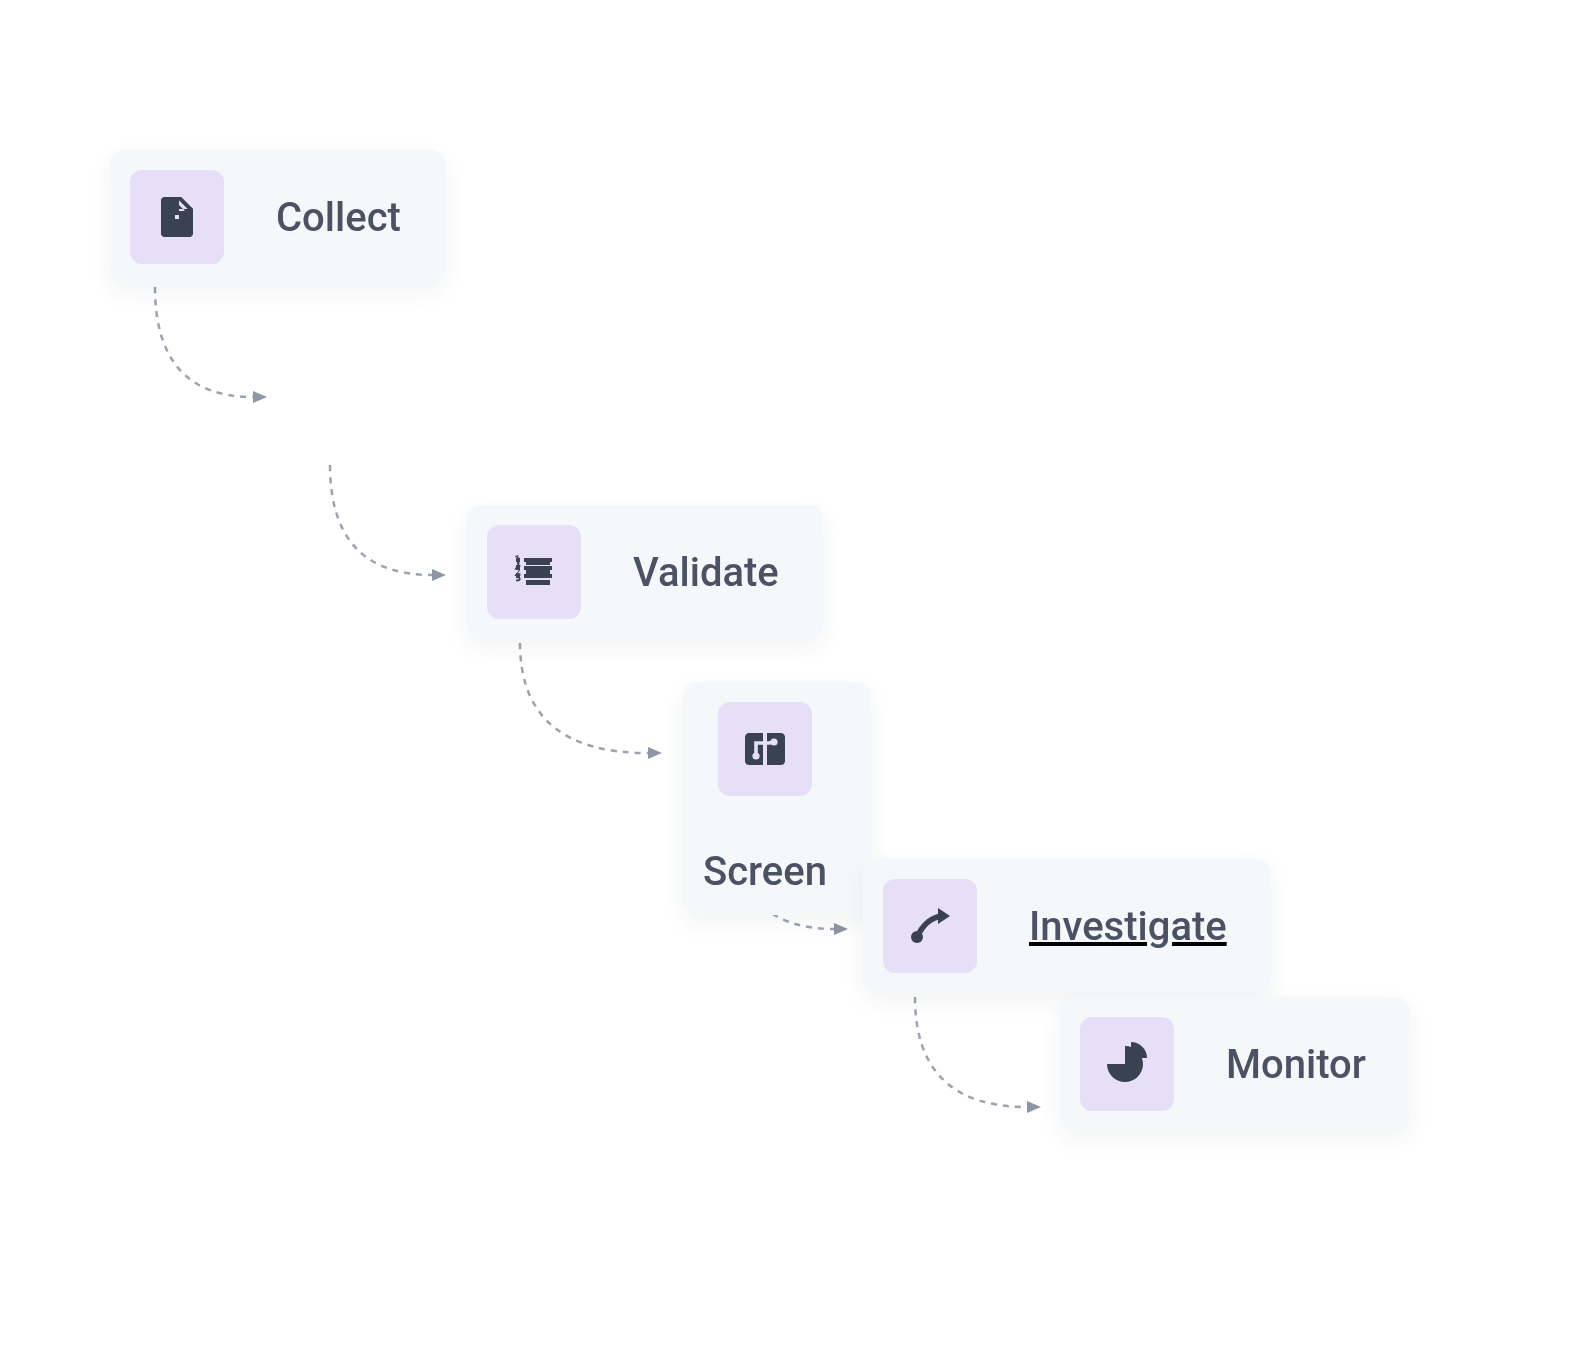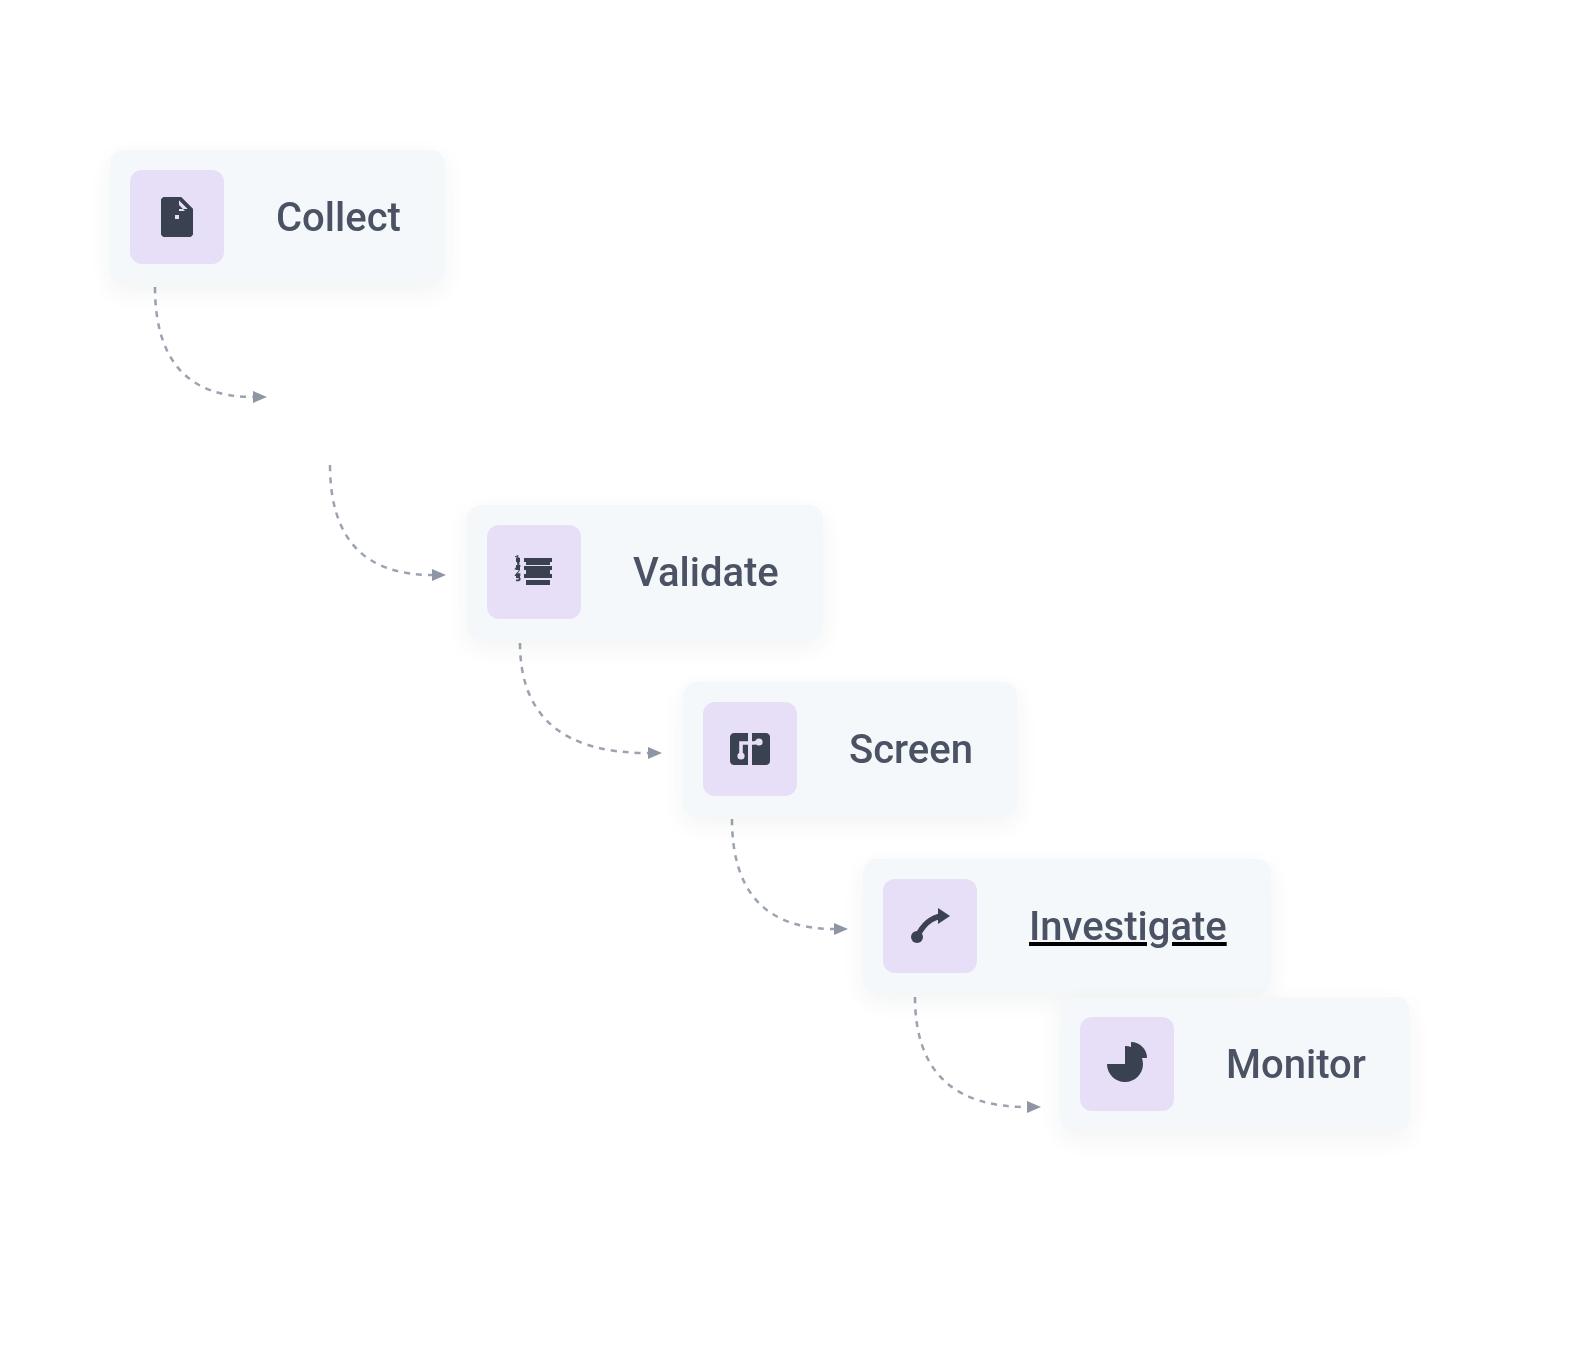--- a/index.html
+++ b/index.html
@@ -62,21 +62,21 @@
       stroke-width: 2.5;
       stroke-dasharray: 6 6;
     }
     .connector .arrowhead {
       fill: #8e95a3;
     }
     
     .s0 { top: 150px; left: 110px; }
     .s1 { top: 327px; left: 289px; }
     .s2 { top: 505px; left: 467px; }
-    .s3 { top: 682px; left: 683px; }
+    .s3 { top: 682px; left: 683px; flex-direction: column; }
     .s4 { top: 859px; left: 863px; text-decoration: underline; }
     .s5 { top: 997px; left: 1060px; }
   </style>
 </head>
 <body>
 
 <div class="diagram-container">
 
   <svg class="connector" style="top:282px; left:135px;" width="140" height="140">
     <path d="M 20 5 Q 20 115, 118 115"></path>

